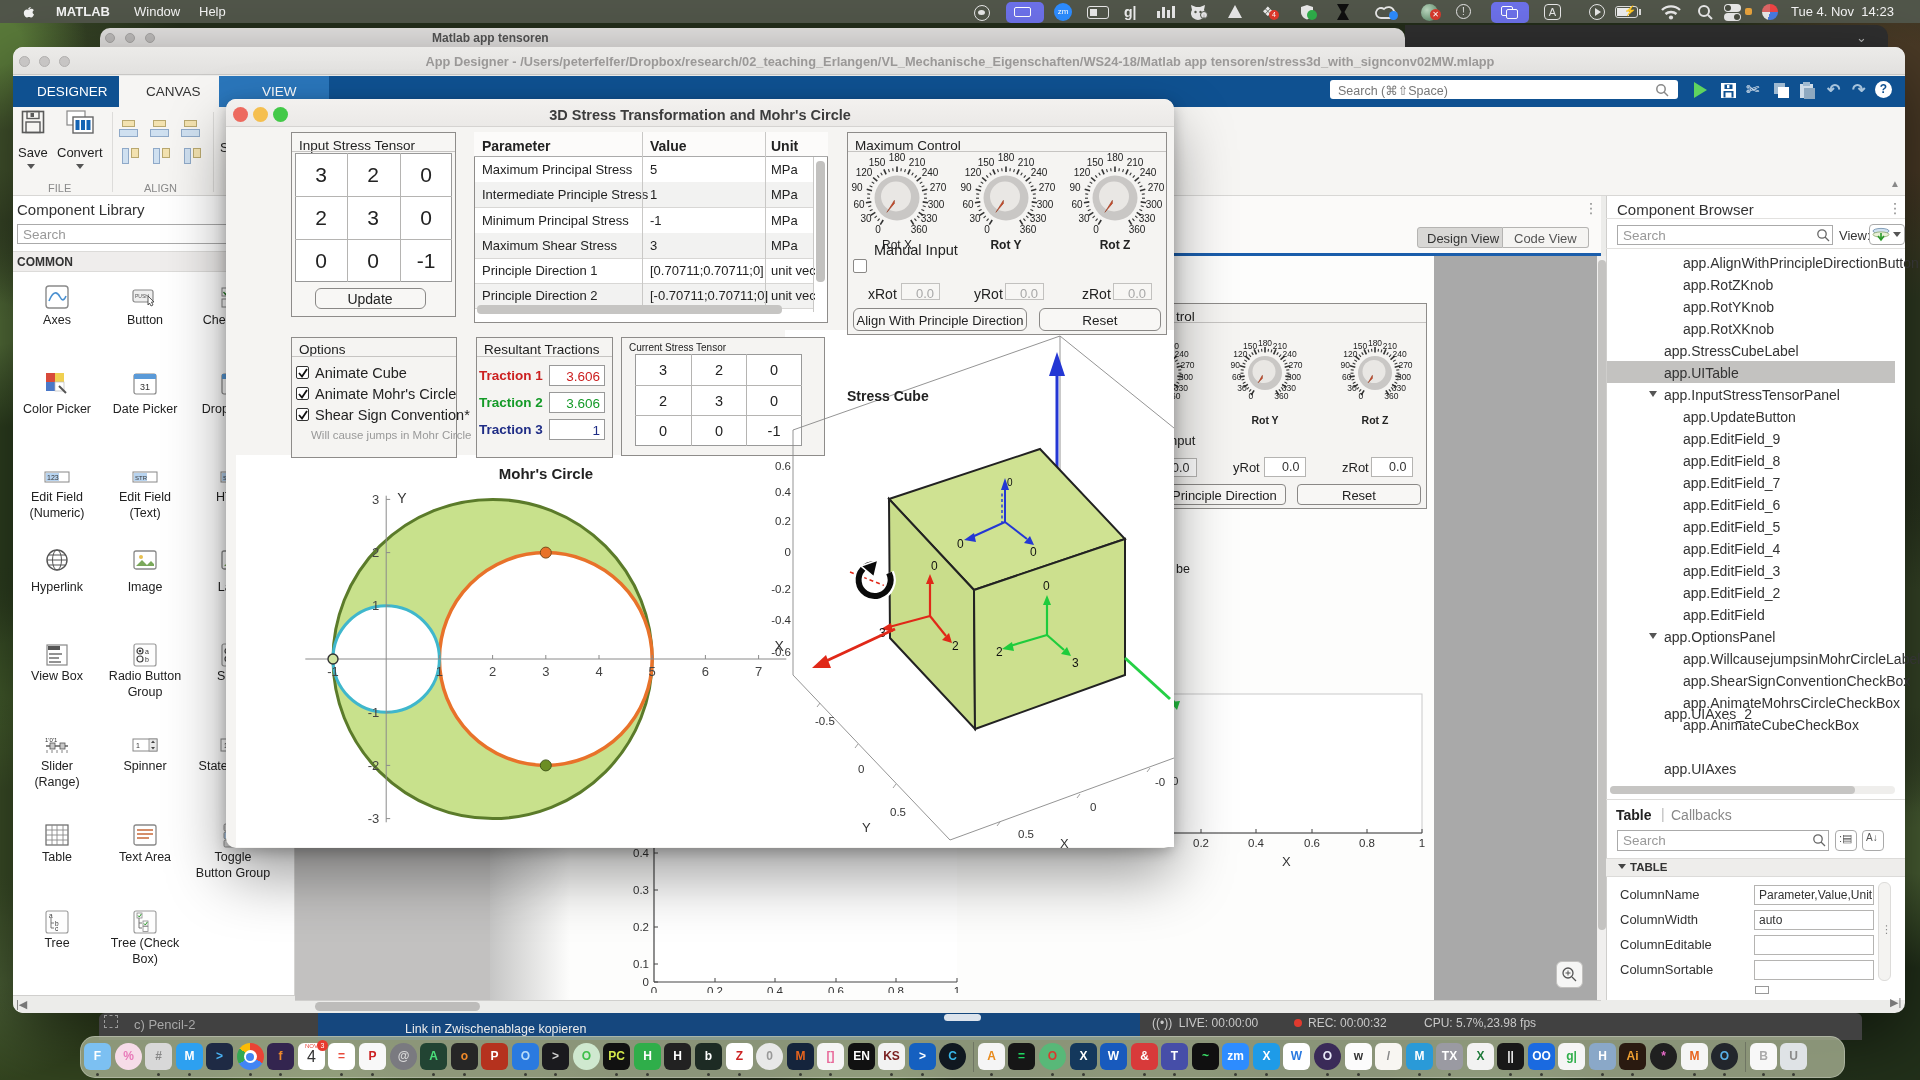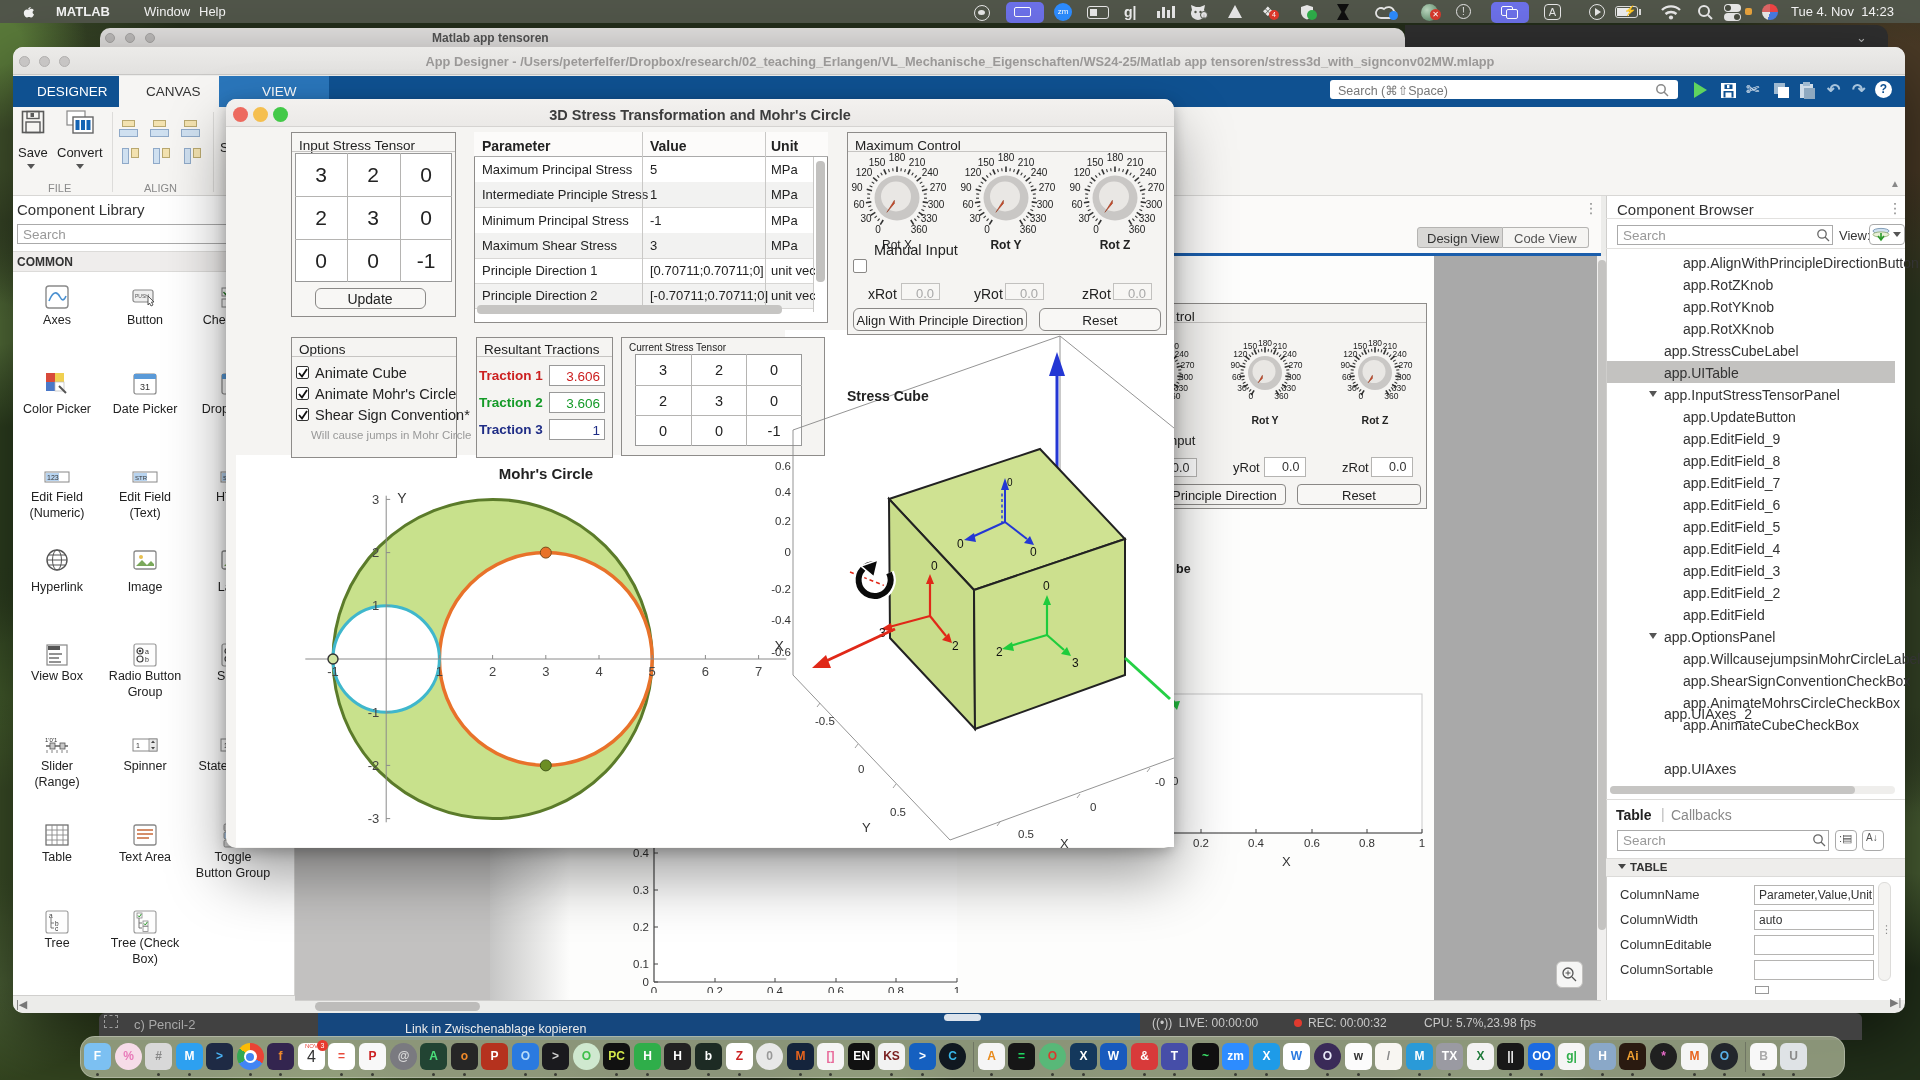--- a/index.html
+++ b/index.html
@@ -36,21 +36,21 @@
 <div class="abs" style="left:125px;top:33px;width:10px;height:10px;border-radius:50%;background:#c0bebd;border:1px solid #aaa8a7"></div>
 <div class="abs" style="left:145px;top:33px;width:10px;height:10px;border-radius:50%;background:#c0bebd;border:1px solid #aaa8a7"></div>
 <div class="abs nw" style="left:432px;top:31px;font-size:12px;color:#555;font-weight:bold">Matlab app tensoren</div>
 <div class="abs" style="left:1405px;top:25px;width:483px;height:23px;background:#2f2f2f;border-radius:0 12px 0 0"></div>
 <div class="abs nw" style="left:1856px;top:30px;color:#b5b5b5;font-size:13px">⌄</div>
 <div class="abs" style="left:0;top:0;width:1920px;height:23px;background:#51564a"></div>
 <svg class="abs" style="left:21px;top:5px" width="14" height="14">
       <path d="M7.2 3.5 c1-1.5 2.5-1.5 2.5-1.5 c0 1.5-1.2 2.2-2.3 2.3z M7 4.6 c1.2 0 1.8-.8 3.2-.8 c1 0 2 .5 2.6 1.4 c-1.7 1-1.6 3.4.2 4.2 c-.5 1.4-1.6 3.1-2.7 3.1 c-.9 0-1.2-.6-2.3-.6 c-1.1 0-1.5.6-2.4.6 c-1.2 0-2.8-2.3-2.8-4.5 c0-2.2 1.5-3.4 2.9-3.4 c.9 0 1.7.6 2.3.6z" fill="#f2f2f2"></path>
     </svg>
 <div class="abs nw" style="left:56px;top:4px;color:#f5f5f5;font-size:13px;font-weight:bold">MATLAB</div>
-<div class="abs nw" style="left:144px;top:4px;color:#f5f5f5;font-size:13px">Window</div>
+<div class="abs nw" style="left:134px;top:4px;color:#f5f5f5;font-size:13px">Window</div>
 <div class="abs nw" style="left:199px;top:4px;color:#f5f5f5;font-size:13px">Help</div>
 <div class="abs" style="left:974px;top:5px;width:16px;height:16px;border-radius:50%;border:1.6px solid #e8e8e8"></div>
 <div class="abs" style="left:978px;top:10px;width:7px;height:5px;border-radius:50%;background:#e8e8e8"></div>
 <div class="abs" style="left:1006px;top:2px;width:38px;height:21px;border-radius:5px;background:#6d71ea"></div>
 <div class="abs" style="left:1014px;top:7px;width:17px;height:10px;border:1.5px solid #fff;border-radius:2px"></div>
 <div class="abs" style="left:1054px;top:3px;width:18px;height:18px;border-radius:50%;background:#2d8cff;color:#fff;font-size:8px;text-align:center;line-height:18px">zm</div>
 <div class="abs" style="left:1087px;top:6px;width:22px;height:13px;border:1.6px solid #e8e8e8;border-radius:3px"></div>
 <div class="abs" style="left:1090px;top:9px;width:7px;height:7px;background:#e8e8e8"></div>
 <div class="abs nw" style="left:1124px;top:4px;color:#eee;font-size:14px;font-weight:bold">g|</div>
 <div class="abs" style="left:1157px;top:11px;width:2.6px;height:7px;background:#e8e8e8"></div>
@@ -104,21 +104,21 @@
 <div class="abs" style="left:1725px;top:5px;width:6px;height:6px;border-radius:50%;background:#484c41"></div>
 <div class="abs" style="left:1734px;top:14px;width:6px;height:6px;border-radius:50%;background:#484c41"></div>
 <div class="abs" style="left:1745px;top:8px;width:7px;height:7px;border-radius:2px;background:#e8a33d"></div>
 <div class="abs" style="left:1762px;top:4px;width:16px;height:16px;border-radius:50%;background:conic-gradient(#e44 0 25%,#4a7ae0 25% 55%,#e8e8e8 55% 75%,#d66 75%)"></div>
 <div class="abs nw" style="left:1791px;top:4px;color:#f5f5f5;font-size:13px">Tue 4. Nov&nbsp; 14:23</div>
 <div class="abs" style="left:13px;top:47px;width:1892px;height:966px;background:#ececea;border-radius:10px;box-shadow:0 25px 70px rgba(0,0,0,.55)"></div>
 <div class="abs" style="left:13px;top:47px;width:1892px;height:28px;background:linear-gradient(#ecebe9,#e2e1df);border-radius:10px 10px 0 0;border-bottom:1px solid #c8c7c5"></div>
 <div class="abs" style="left:18.5px;top:56px;width:11px;height:11px;border-radius:50%;background:#c7c5c4;border:1px solid #b2b0af"></div>
 <div class="abs" style="left:38.5px;top:56px;width:11px;height:11px;border-radius:50%;background:#c7c5c4;border:1px solid #b2b0af"></div>
 <div class="abs" style="left:58.5px;top:56px;width:11px;height:11px;border-radius:50%;background:#c7c5c4;border:1px solid #b2b0af"></div>
-<div class="abs nw" style="left:960px;top:54px;transform:translateX(-50%);color:#9b9998;font-size:12.8px;font-weight:bold">App Designer - /Users/peterfelfer/Dropbox/research/02_teaching_Erlangen/VL_Mechanische_Eigenschaften/WS24-25/Matlab app tensoren/stress3d_with_signconv02MW.mlapp</div>
+<div class="abs nw" style="left:960px;top:54px;transform:translateX(-50%);color:#9b9998;font-size:12.8px;font-weight:bold">App Designer - /Users/peterfelfer/Dropbox/research/02_teaching_Erlangen/VL_Mechanische_Eigenschaften/WS24-18/Matlab app tensoren/stress3d_with_signconv02MW.mlapp</div>
 <div class="abs" style="left:13px;top:76px;width:1892px;height:31px;background:#0f5191"></div>
 <div class="abs nw" style="left:37px;top:84px;color:#fff;font-size:13.5px">DESIGNER</div>
 <div class="abs" style="left:119px;top:76px;width:100px;height:31px;background:#f6f5f3"></div>
 <div class="abs nw" style="left:146px;top:84px;color:#333;font-size:13.5px">CANVAS</div>
 <div class="abs" style="left:219px;top:76px;width:110px;height:31px;background:#2a76bb"></div>
 <div class="abs nw" style="left:262px;top:84px;color:#fff;font-size:13.5px">VIEW</div>
 <div class="abs" style="left:1330px;top:80px;width:348px;height:19px;background:#fff;border-radius:3px"></div>
 <div class="abs nw" style="left:1338px;top:83px;color:#777;font-size:12.5px">Search (⌘⇧Space)</div>
 <svg class="abs" style="left:1655px;top:83px" width="14" height="14">
       <circle cx="6" cy="6" r="4.2" fill="none" stroke="#888" stroke-width="1.5"></circle>
@@ -544,21 +544,21 @@
 <div class="abs nw" style="left:1233px;top:460px;font-size:13px;color:#222">yRot</div>
 <div class="abs" style="left:1264px;top:457px;width:42px;height:20px;background:#fff;border:1px solid #b5b4b2"></div>
 <div class="abs nw" style="left:1282px;top:460px;font-size:12.5px;color:#333">0.0</div>
 <div class="abs nw" style="left:1342px;top:460px;font-size:13px;color:#222">zRot</div>
 <div class="abs" style="left:1371px;top:457px;width:42px;height:20px;background:#fff;border:1px solid #b5b4b2"></div>
 <div class="abs nw" style="left:1389px;top:460px;font-size:12.5px;color:#333">0.0</div>
 <div class="abs" style="left:1140px;top:484px;width:146px;height:21px;background:#f8f7f5;border:1px solid #8a8886;border-radius:4px"></div>
 <div class="abs nw" style="left:1172px;top:488px;font-size:13px;color:#222">Principle Direction</div>
 <div class="abs" style="left:1297px;top:484px;width:124px;height:21px;background:#f8f7f5;border:1px solid #8a8886;border-radius:4px"></div>
 <div class="abs nw" style="left:1342px;top:488px;font-size:13px;color:#222">Reset</div>
-<div class="abs nw" style="left:1176px;top:562px;font-size:12.5px;font-weight:bold;color:#222">be</div>
+<div class="abs nw" style="left:1176px;top:562px;font-size:12.5px;font-weight:normal;color:#222">be</div>
 <svg class="abs" style="left:1140px;top:690px" width="294" height="185">
       <rect x="6" y="4" width="276" height="139" fill="#fff" stroke="#c9c9c9" stroke-width="1"></rect>
       <line x1="6" y1="143" x2="282" y2="143" stroke="#444" stroke-width="1.2"></line>
       <line x1="61" y1="143" x2="61" y2="139" stroke="#444"></line>
       <line x1="116" y1="143" x2="116" y2="139" stroke="#444"></line>
       <line x1="172" y1="143" x2="172" y2="139" stroke="#444"></line>
       <line x1="227" y1="143" x2="227" y2="139" stroke="#444"></line>
       <line x1="282" y1="143" x2="282" y2="139" stroke="#444"></line>
       <text x="61" y="157" font-size="11.5" fill="#333" text-anchor="middle">0.2</text>
       <text x="116" y="157" font-size="11.5" fill="#333" text-anchor="middle">0.4</text>

